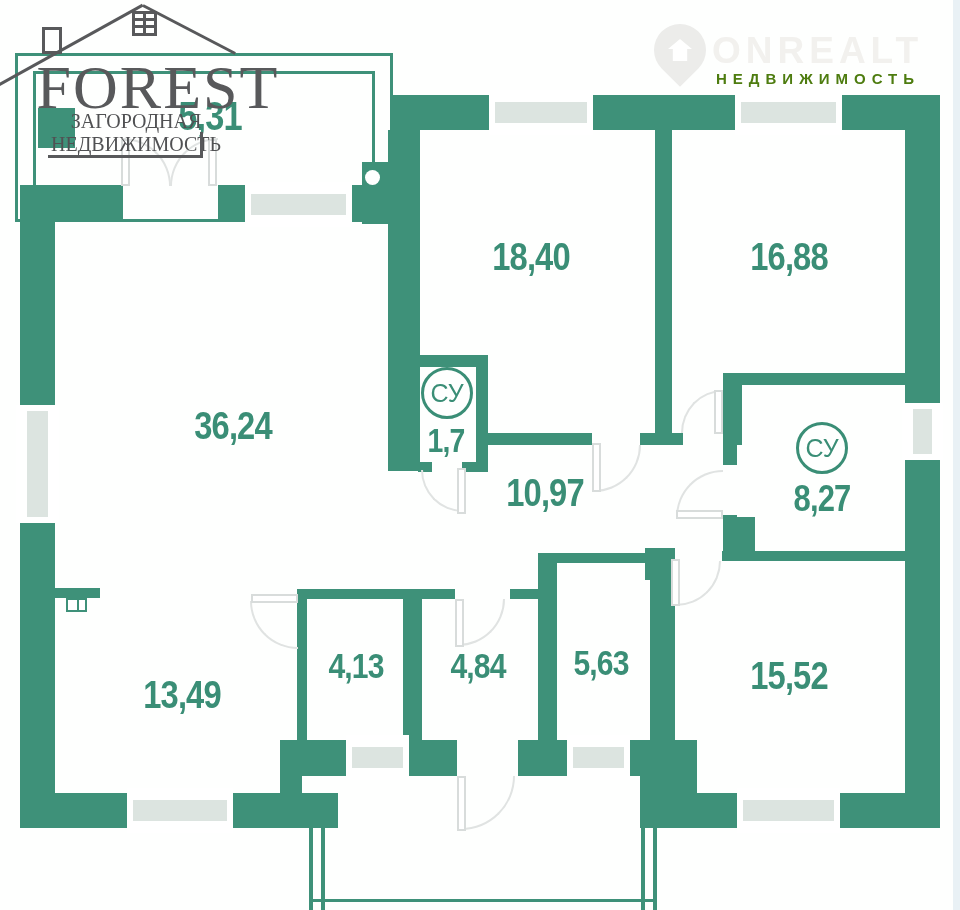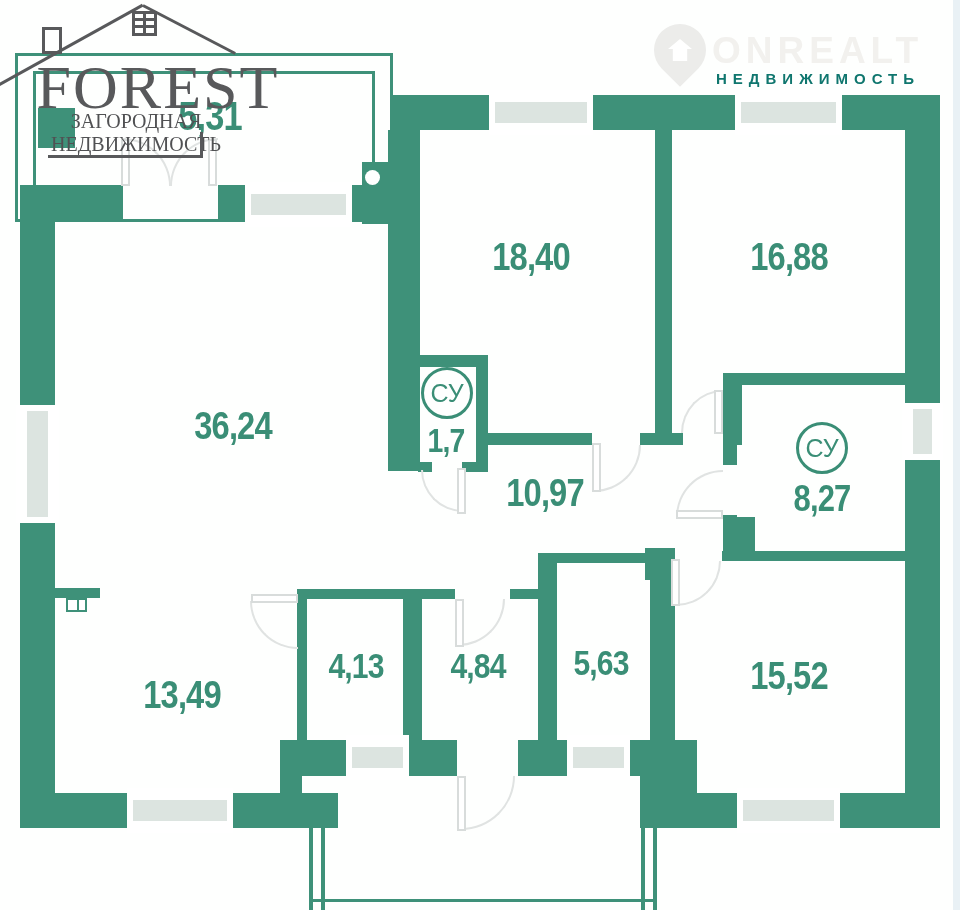--- a/index.html
+++ b/index.html
@@ -33,21 +33,21 @@
   .logo-sub{position:absolute;left:-2px;top:110px;width:276px;text-align:center;
       font-family:"Liberation Serif",serif;font-size:20px;color:#505153;z-index:8;}
   
   .wm-pin{position:absolute;left:654px;top:24px;width:52px;height:52px;background:#ECECEA;
       border-radius:50% 50% 50% 0;transform:rotate(-45deg);z-index:7;}
   .wm-pin .house{position:absolute;left:14px;top:15px;width:24px;height:22px;background:#ffffff;
       transform:rotate(45deg);clip-path:polygon(50% 0,100% 45%,80% 45%,80% 100%,20% 100%,20% 45%,0 45%);}
   .wm-title{position:absolute;left:712px;top:30px;font-size:37px;font-weight:700;
       letter-spacing:5px;color:#F2F1EE;z-index:7;}
   .wm-sub{position:absolute;left:716px;top:70px;font-size:15px;font-weight:600;
-      letter-spacing:6px;color:#0f766e;z-index:7;}
+      letter-spacing:6px;color:#4d7c0f;z-index:7;}
   .edge{position:absolute;right:0;top:0;width:7px;height:910px;background:#E9F1F5;z-index:9;}
   .vent{position:absolute;left:66px;top:598px;width:21px;height:14px;background:#fff;
       border:2px solid #3E9179;box-sizing:border-box;z-index:4;}
   .vent i{position:absolute;left:50%;top:0;width:2px;height:100%;background:#3E9179;}
   .notch-circle{position:absolute;left:365px;top:170px;width:15px;height:15px;background:#fff;
       border-radius:50%;z-index:3;}
 </style>
 </head>
 <body>
 

